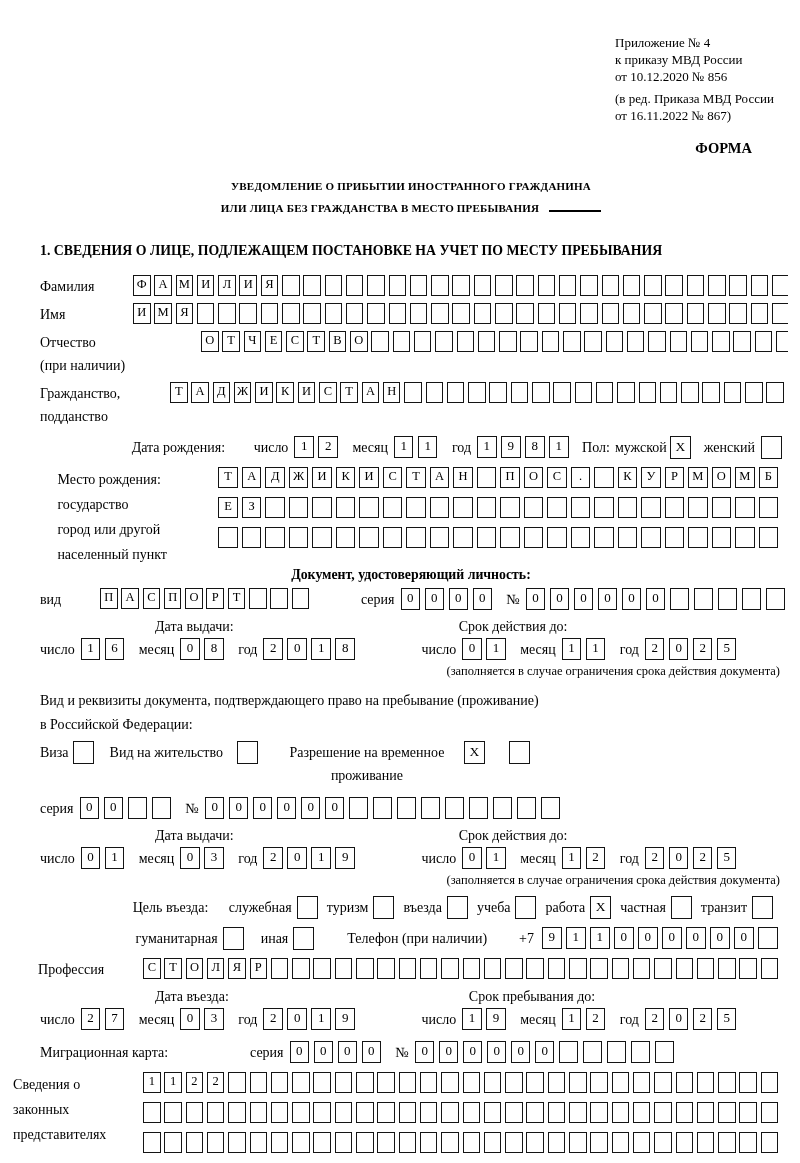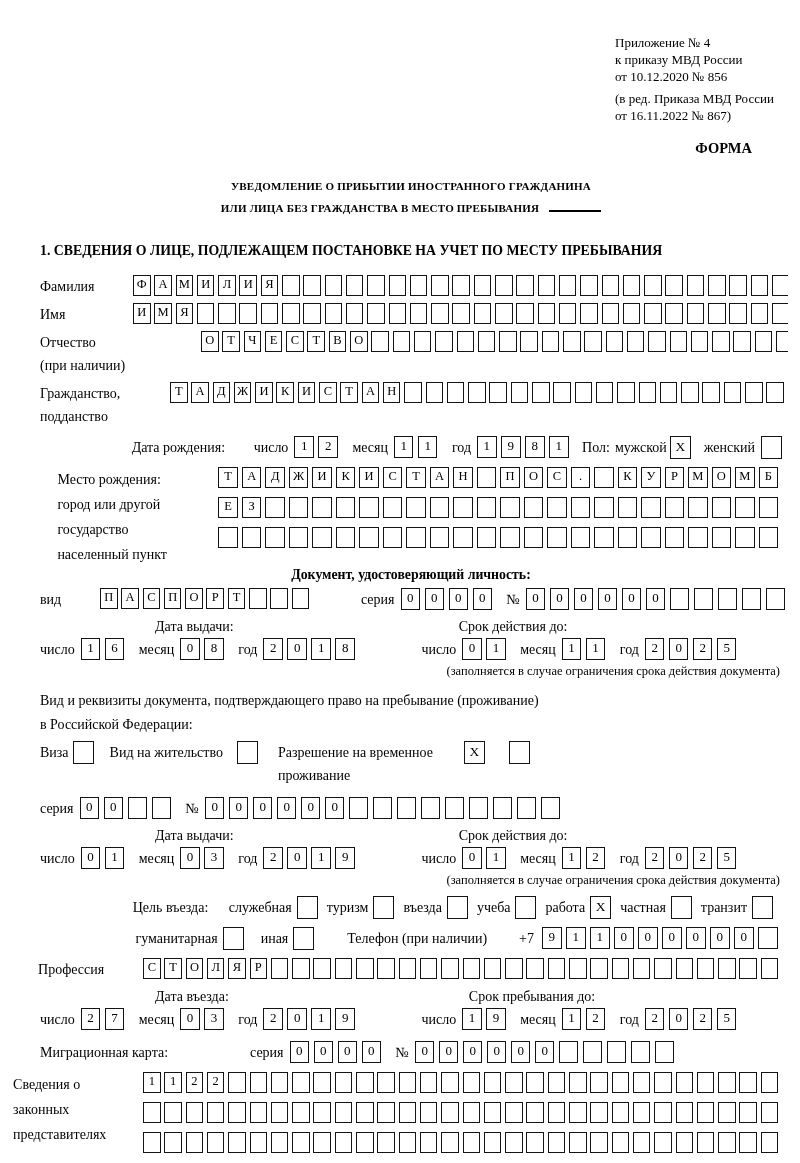--- a/index.html
+++ b/index.html
@@ -25,21 +25,21 @@
             text-align:center;line-height:20px;font-size:13.5px;vertical-align:middle;background:#fff;}
   .doc-head{font-weight:bold;text-align:center;margin-top:8px;font-size:13.8px;}
   .dl{flex:none;margin:0 6px 0 10px;line-height:23px;}
   .dl:first-child{margin-left:0;}
   .dg{display:flex;align-items:flex-start;}
   .dlabels{display:flex;margin-top:8px;}
   .note{font-size:12.5px;text-align:right;padding-right:2px;margin-top:3px;}
   .intro{margin-top:10px;line-height:24px;}
   .ropt{display:flex;align-items:flex-start;}
   .ropt .olbl{line-height:23px;}
-  .rlbl-c{line-height:21px;}
+  .rlbl-c{text-align:center;line-height:21px;}
   .wl170{width:178px;} .wl185{width:182px;}
   .gap4{margin-left:4px;} .gap8{margin-left:8px;} .gap14{margin-left:14px;}
   .popt{display:flex;align-items:center;margin-right:9px;}
   .popt .olbl{margin-right:5px;line-height:23px;}
   .mt8{margin-top:8px;justify-content:flex-end;} .mt10{margin-top:10px;}
 </style>
 </head>
 <body>
 
 <div class="page">
@@ -234,22 +234,22 @@
     <span class="dl" style="margin-left:9px;margin-right:0;">Пол:</span>
     <span class="dl" style="margin-left:5px;margin-right:3px;">мужской</span>
     <span class="checkbox">X</span>
     <span class="dl" style="margin-left:13px;">женский</span>
     <span class="checkbox"></span>
   </div>
 
   <div class="row mt8">
     <span class="lbl w161" style="line-height:25px;">
       <span style="display:block">Место рождения:</span>
+      <span style="display:block">государство</span>
       <span style="display:block">город или другой</span>
-      <span style="display:block">государство</span>
       <span style="display:block">населенный пункт</span>
     </span>
     <span class="stack">
       <span class="cells m">
           <span class="cell">Т</span>
           <span class="cell">А</span>
           <span class="cell">Д</span>
           <span class="cell">Ж</span>
           <span class="cell">И</span>
           <span class="cell">К</span>

